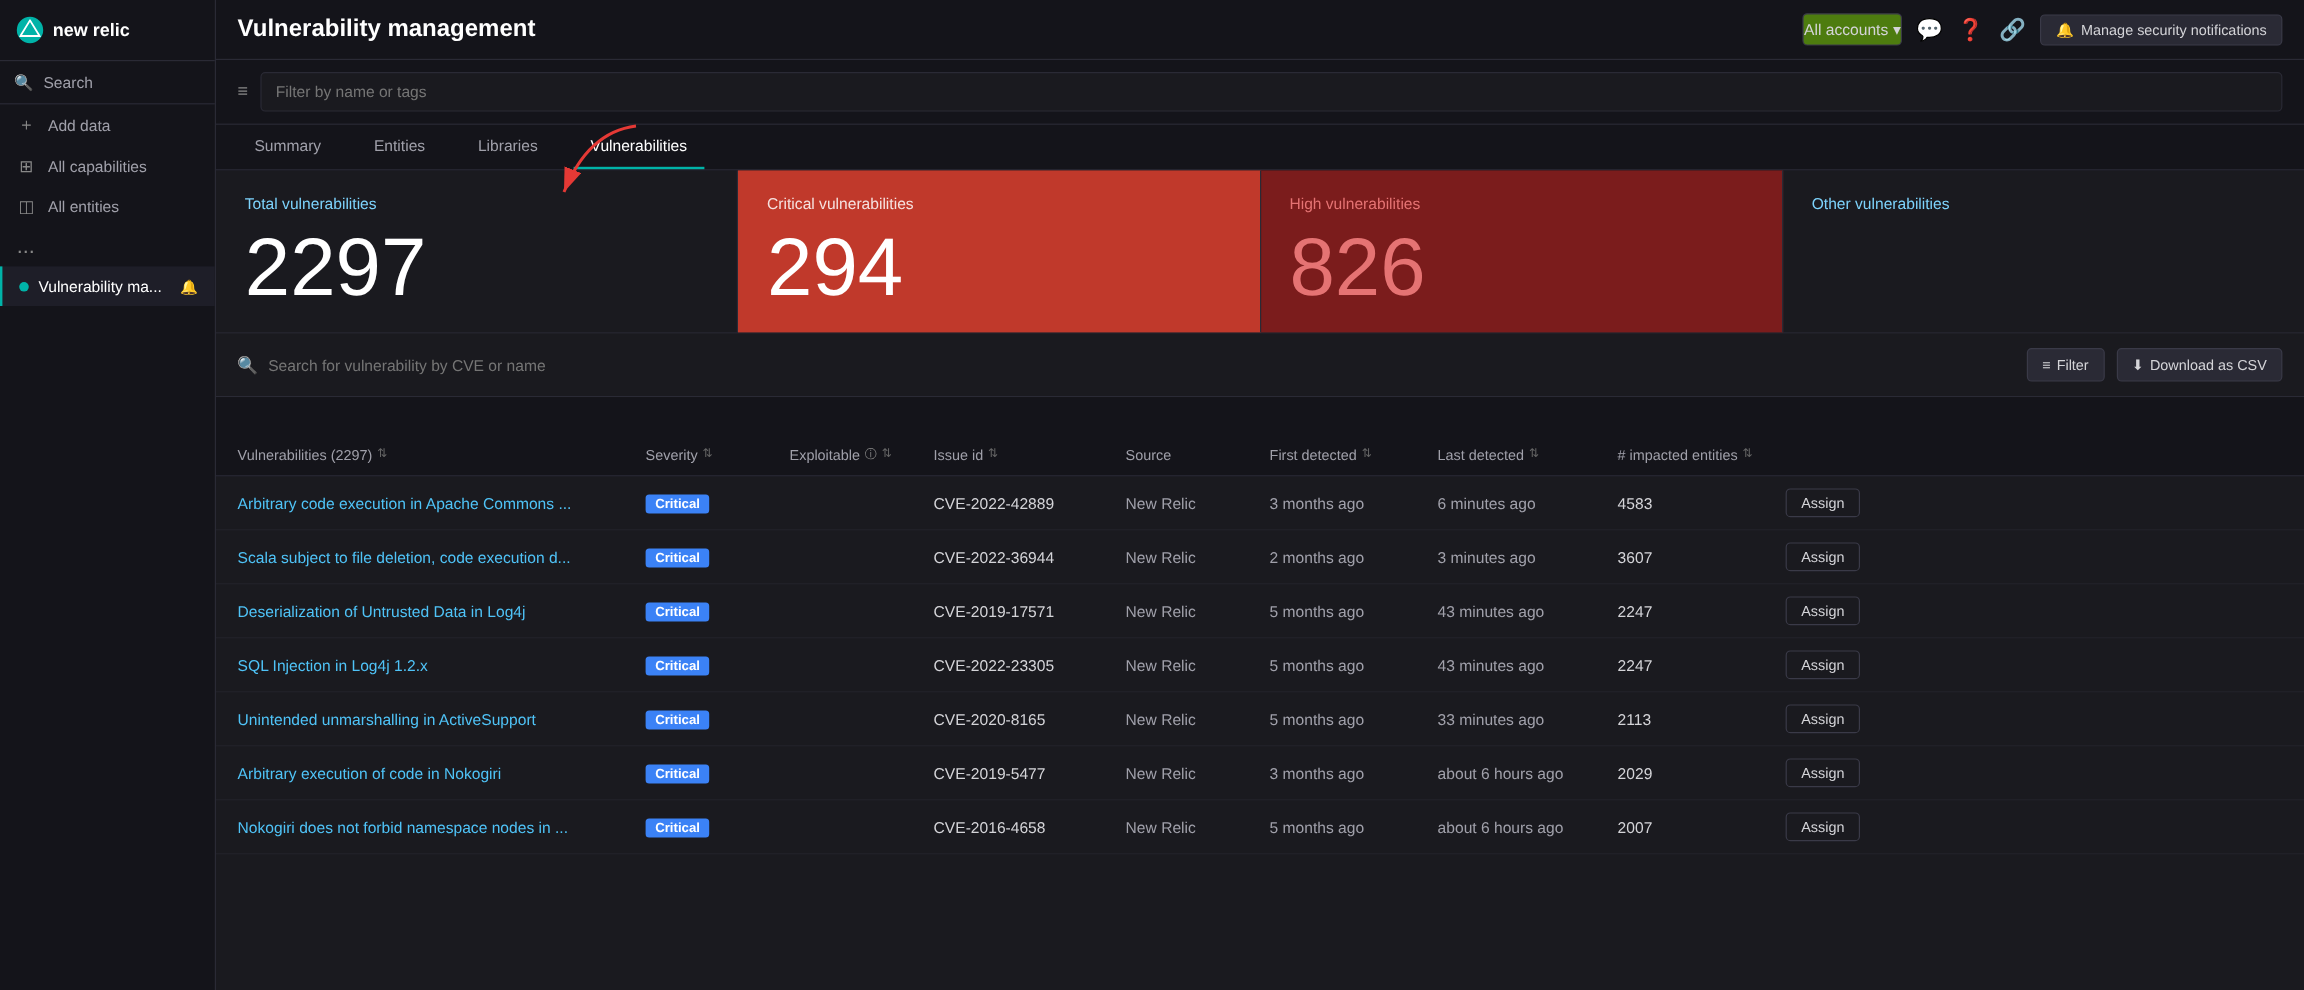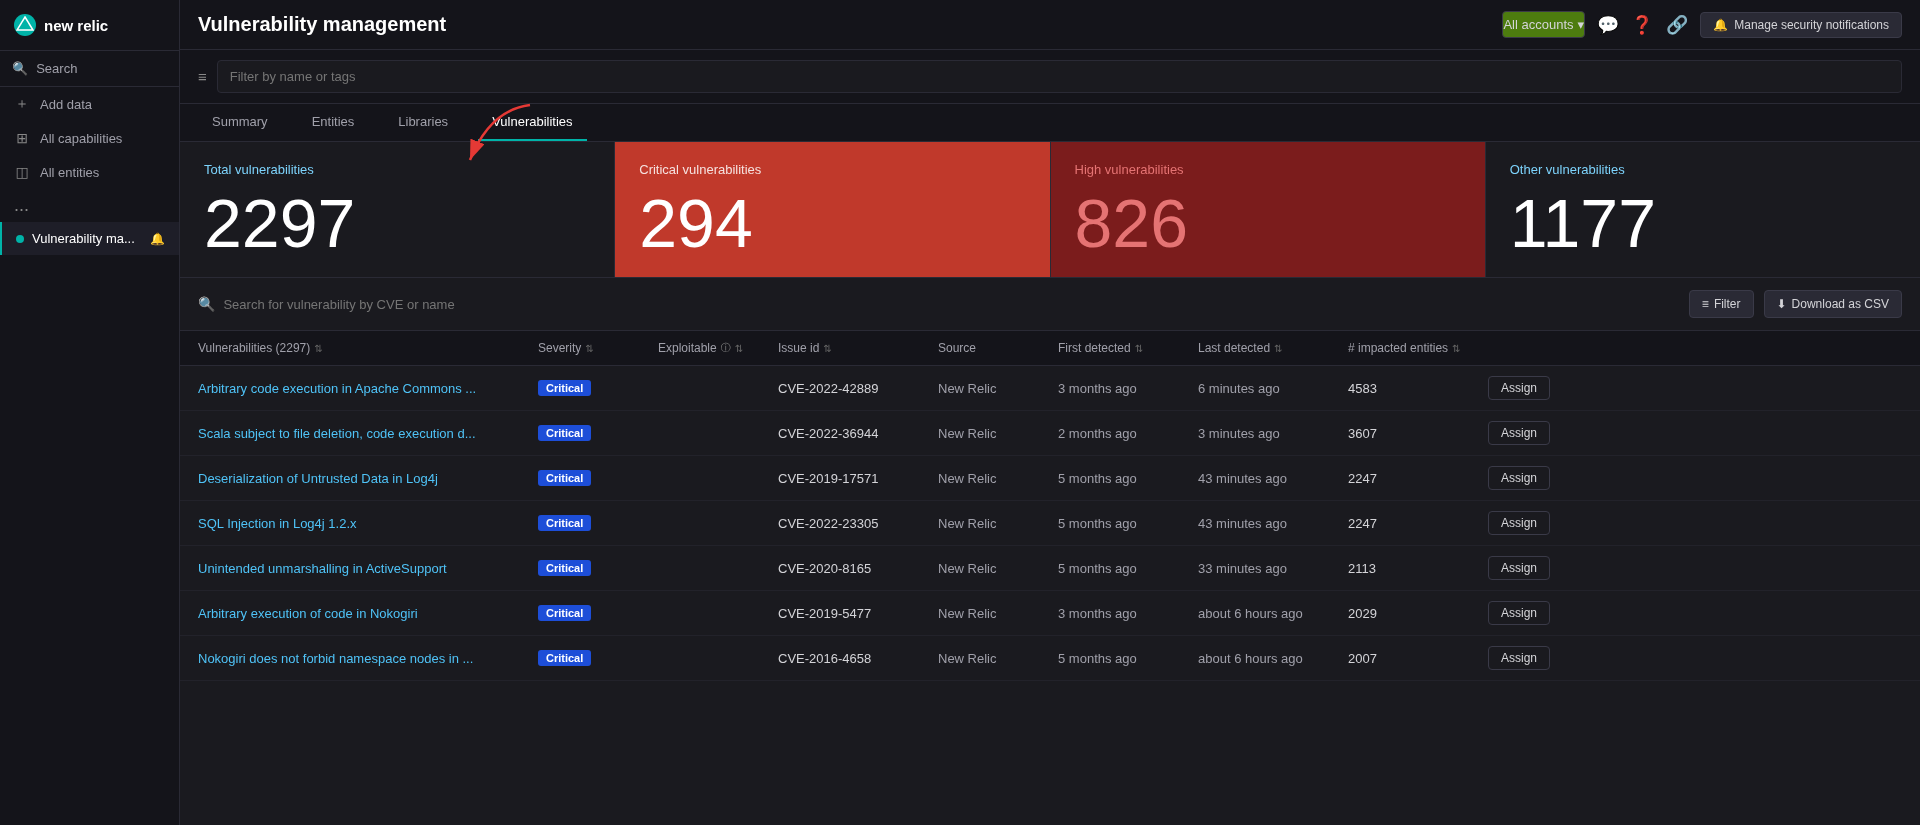--- a/index.html
+++ b/index.html
@@ -284,23 +284,23 @@
       border-bottom: 1px solid #2a2a35;
       background: #14141a;
       position: sticky;
       top: 0;
       z-index: 2;
     }
     .th {
       font-size: 12px;
       color: #a0a0aa;
       display: flex;
-      align-items: center;
       gap: 4px;
       font-weight: 500;
+      margin-top: 31px;
     }
     .sort-icon { font-size: 10px; color: #666; }
     .info-icon { font-size: 10px; color: #888; }
 
     .table-row {
       display: grid;
       grid-template-columns: 340px 120px 120px 160px 120px 140px 150px 140px 120px;
       padding: 10px 18px;
       border-bottom: 1px solid #22222a;
       align-items: center;
@@ -315,21 +315,21 @@
       text-overflow: ellipsis;
     }
     .severity-badge {
       display: inline-block;
       padding: 2px 8px;
       border-radius: 3px;
       font-size: 11px;
       font-weight: 600;
       color: #fff;
     }
-    .severity-critical { background: #1d4ed8; }
+    .severity-critical { background: #3b82f6; }
 
     .td {
       font-size: 13px;
       color: #d4d4d8;
     }
     .td.muted { color: #a0a0aa; }
 
     .assign-btn {
       background: transparent;
       border: 1px solid #3a3a48;
@@ -450,21 +450,20 @@
     <div class="stat-card critical-bg">
       <div class="stat-label">Critical vulnerabilities</div>
       <div class="stat-value">294</div>
     </div>
     <div class="stat-card high-bg">
       <div class="stat-label">High vulnerabilities</div>
       <div class="stat-value">826</div>
     </div>
     <div class="stat-card">
       <div class="stat-label">Other vulnerabilities</div>
-      <div class="stat-value">1177</div>
     </div>
   </div>
 
   <div class="table-search-bar">
     <div class="table-search-wrap">
       <span class="search-icon-small">🔍</span>
       <input class="table-search-input" placeholder="Search for vulnerability by CVE or name" style="">
     </div>
     <div class="table-actions">
       <button class="filter-btn">

